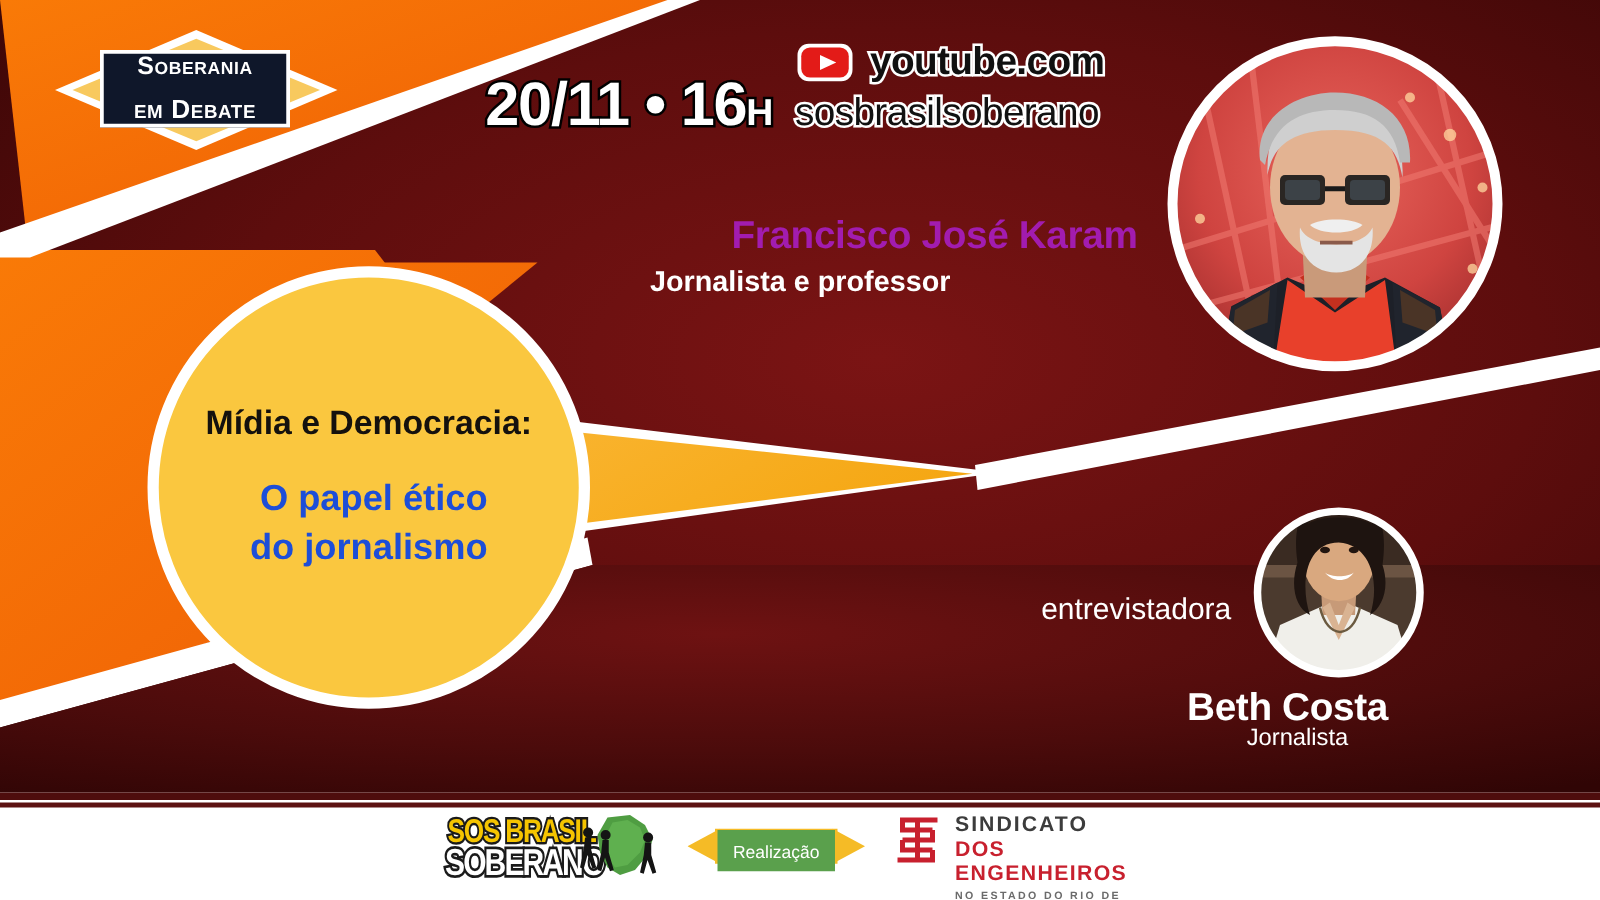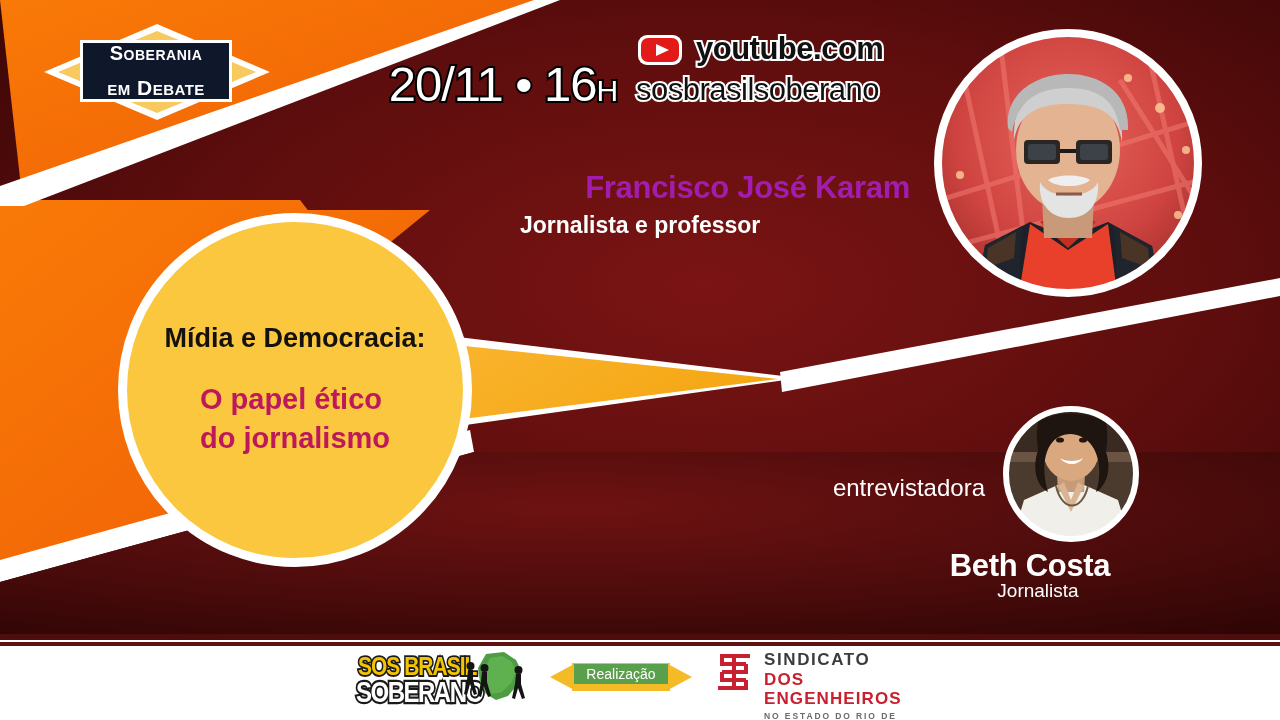--- a/index.html
+++ b/index.html
@@ -17,21 +17,21 @@
   .badge-box { position:absolute; left:38px; top:18px; width:152px; height:62px;
     background:#0f172a; border:3px solid #ffffff; display:flex; flex-direction:column;
     align-items:center; justify-content:space-between; }
   .badge-l1 { color:#fff; font-size:20px; font-weight:bold; letter-spacing:.5px;
     line-height:1; font-variant:small-caps; }
   .badge-l2 { color:#fff; font-size:21px; font-weight:bold; letter-spacing:.5px;
     line-height:1.05; font-variant:small-caps; }
 
   
   .date-line { position:absolute; left:378px; top:56px; width:250px; text-align:center;
-    font-size:49px; font-weight:normal; color:#ffffff; letter-spacing:-1px;
+    font-size:49px; font-weight:bold; color:#ffffff; letter-spacing:-1px;
     -webkit-text-stroke:4px #000; paint-order:stroke fill; white-space:nowrap; }
   .date-line .h { font-size:30px; }
 
   
   .yt-row1 { position:absolute; left:636px; top:31px; display:flex; align-items:flex-end; gap:12px; }
   .yt-icon { width:48px; height:34px; position:relative; }
   .yt-text { font-size:31px; font-weight:bold; color:#111; letter-spacing:-.5px;
     -webkit-text-stroke:4px #fff; paint-order:stroke fill; }
   .yt-row2 { position:absolute; left:636px; top:72px; font-size:31px; font-weight:normal;
     color:#111; letter-spacing:-.5px; -webkit-text-stroke:4px #fff; paint-order:stroke fill; }
@@ -40,21 +40,21 @@
   .guest-name { position:absolute; left:520px; top:170px; width:390px; text-align:right;
     font-size:31px; font-weight:bold; color:#a21caf; letter-spacing:-.3px; }
   .guest-role { position:absolute; left:520px; top:212px; width:390px; text-align:left;
     font-size:23px; font-weight:bold; color:#fff; }
 
   
   .circle { position:absolute; left:118px; top:213px; width:354px; height:354px;
     border-radius:50%; background:#fac73f; border:9px solid #fff;
     display:flex; flex-direction:column; align-items:center; justify-content:center; }
   .c-l1 { font-size:27px; font-weight:bold; color:#14110e; margin-bottom:26px; }
-  .c-l2 { font-size:29px; font-weight:bold; color:#be185d; line-height:1.32; text-align:left; }
+  .c-l2 { font-size:29px; font-weight:bold; color:#1d4ed8; line-height:1.32; text-align:right; }
 
   
   .host-label { position:absolute; left:720px; top:474px; width:265px; text-align:right;
     font-size:24px; color:#fff; }
   .host-name { position:absolute; left:900px; top:548px; width:260px; text-align:center;
     font-size:31px; font-weight:bold; color:#fff; letter-spacing:-.3px; }
   .host-role { position:absolute; left:908px; top:580px; width:260px; text-align:center;
     font-size:19px; color:#fff; }
 
   
@@ -64,21 +64,21 @@
 
   .sos-logo { position:absolute; left:356px; top:650px; width:176px; height:52px; }
   .sos-l1 { position:absolute; left:2px; top:1px; font-size:21px; font-weight:bold; color:#f5c400;
     letter-spacing:-1px; -webkit-text-stroke:3px #1a1a1a; paint-order:stroke fill;
     transform:scaleY(1.25); transform-origin:left top; }
   .sos-l2 { position:absolute; left:0px; top:24px; font-size:24px; font-weight:bold; color:#fff;
     letter-spacing:-1.5px; -webkit-text-stroke:3.5px #1a1a1a; paint-order:stroke fill;
     transform:scaleY(1.25); transform-origin:left top; }
 
   .realiz { position:absolute; left:550px; top:658px; width:142px; height:38px; }
-  .realiz-box { position:absolute; left:24px; top:6px; width:94px; height:20px; background:#5aa04c;
+  .realiz-box { position:absolute; left:24px; top:6px; width:94px; height:33px; background:#5aa04c;
     display:flex; align-items:center; justify-content:center; }
   .realiz-box span { color:#fff; font-size:14px; }
 
   .sind { position:absolute; left:712px; top:650px; width:214px; height:50px; }
   .sind-tx { position:absolute; left:52px; top:0; }
   .sind-1 { font-size:17px; font-weight:bold; color:#3c3c3c; letter-spacing:1.6px; line-height:1.15; }
   .sind-2 { font-size:17px; font-weight:bold; color:#c8202e; letter-spacing:1.1px; line-height:1.15; }
   .sind-3 { font-size:8.5px; font-weight:bold; color:#6b6b6b; letter-spacing:1.9px; margin-top:2px; }
 </style>
 </head>

